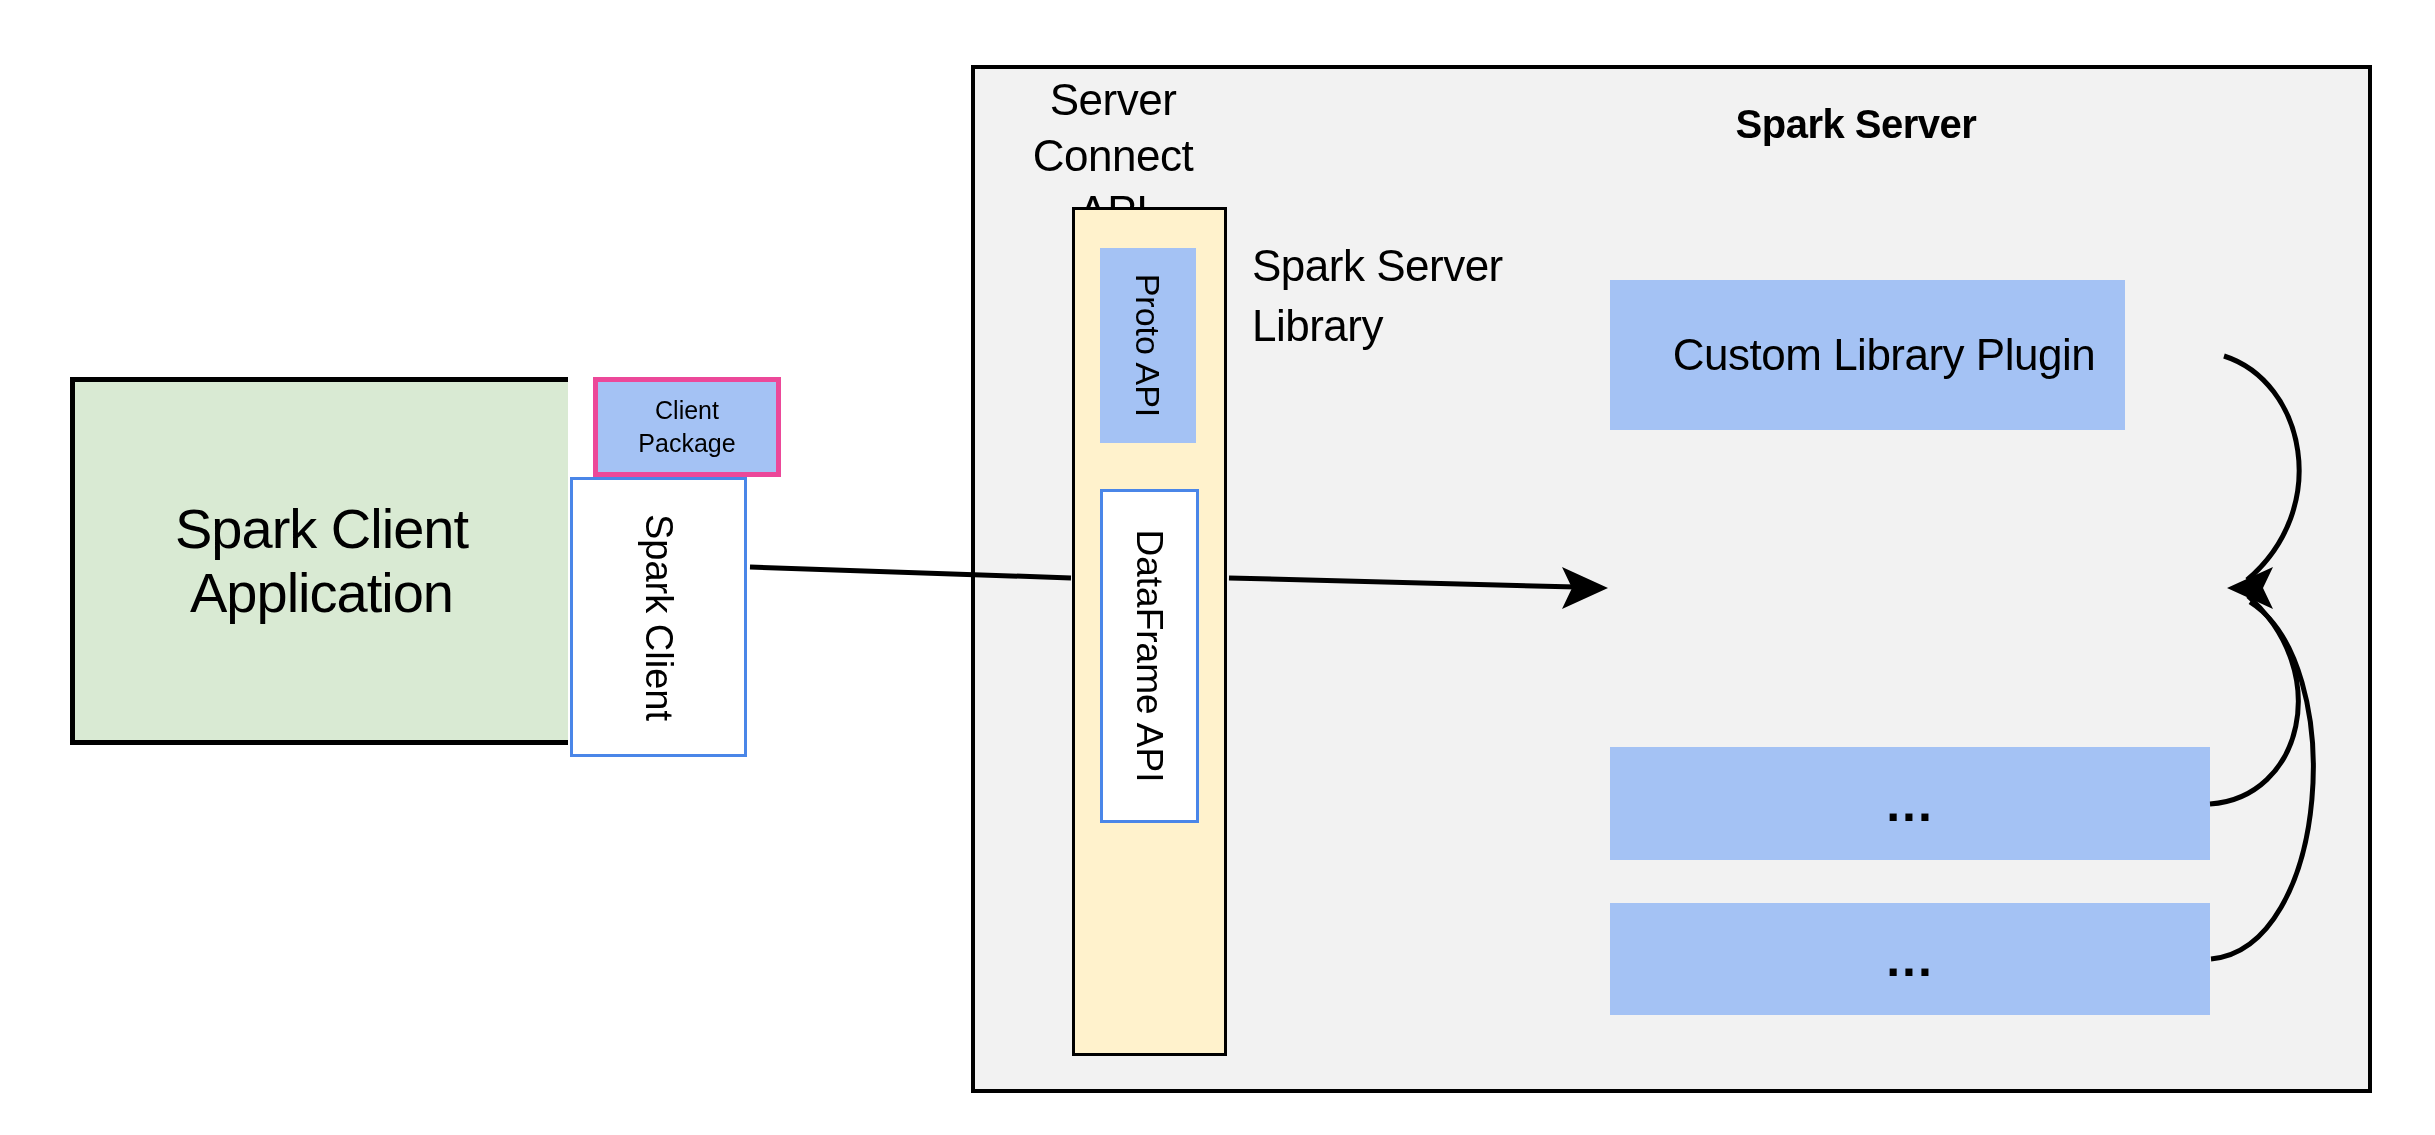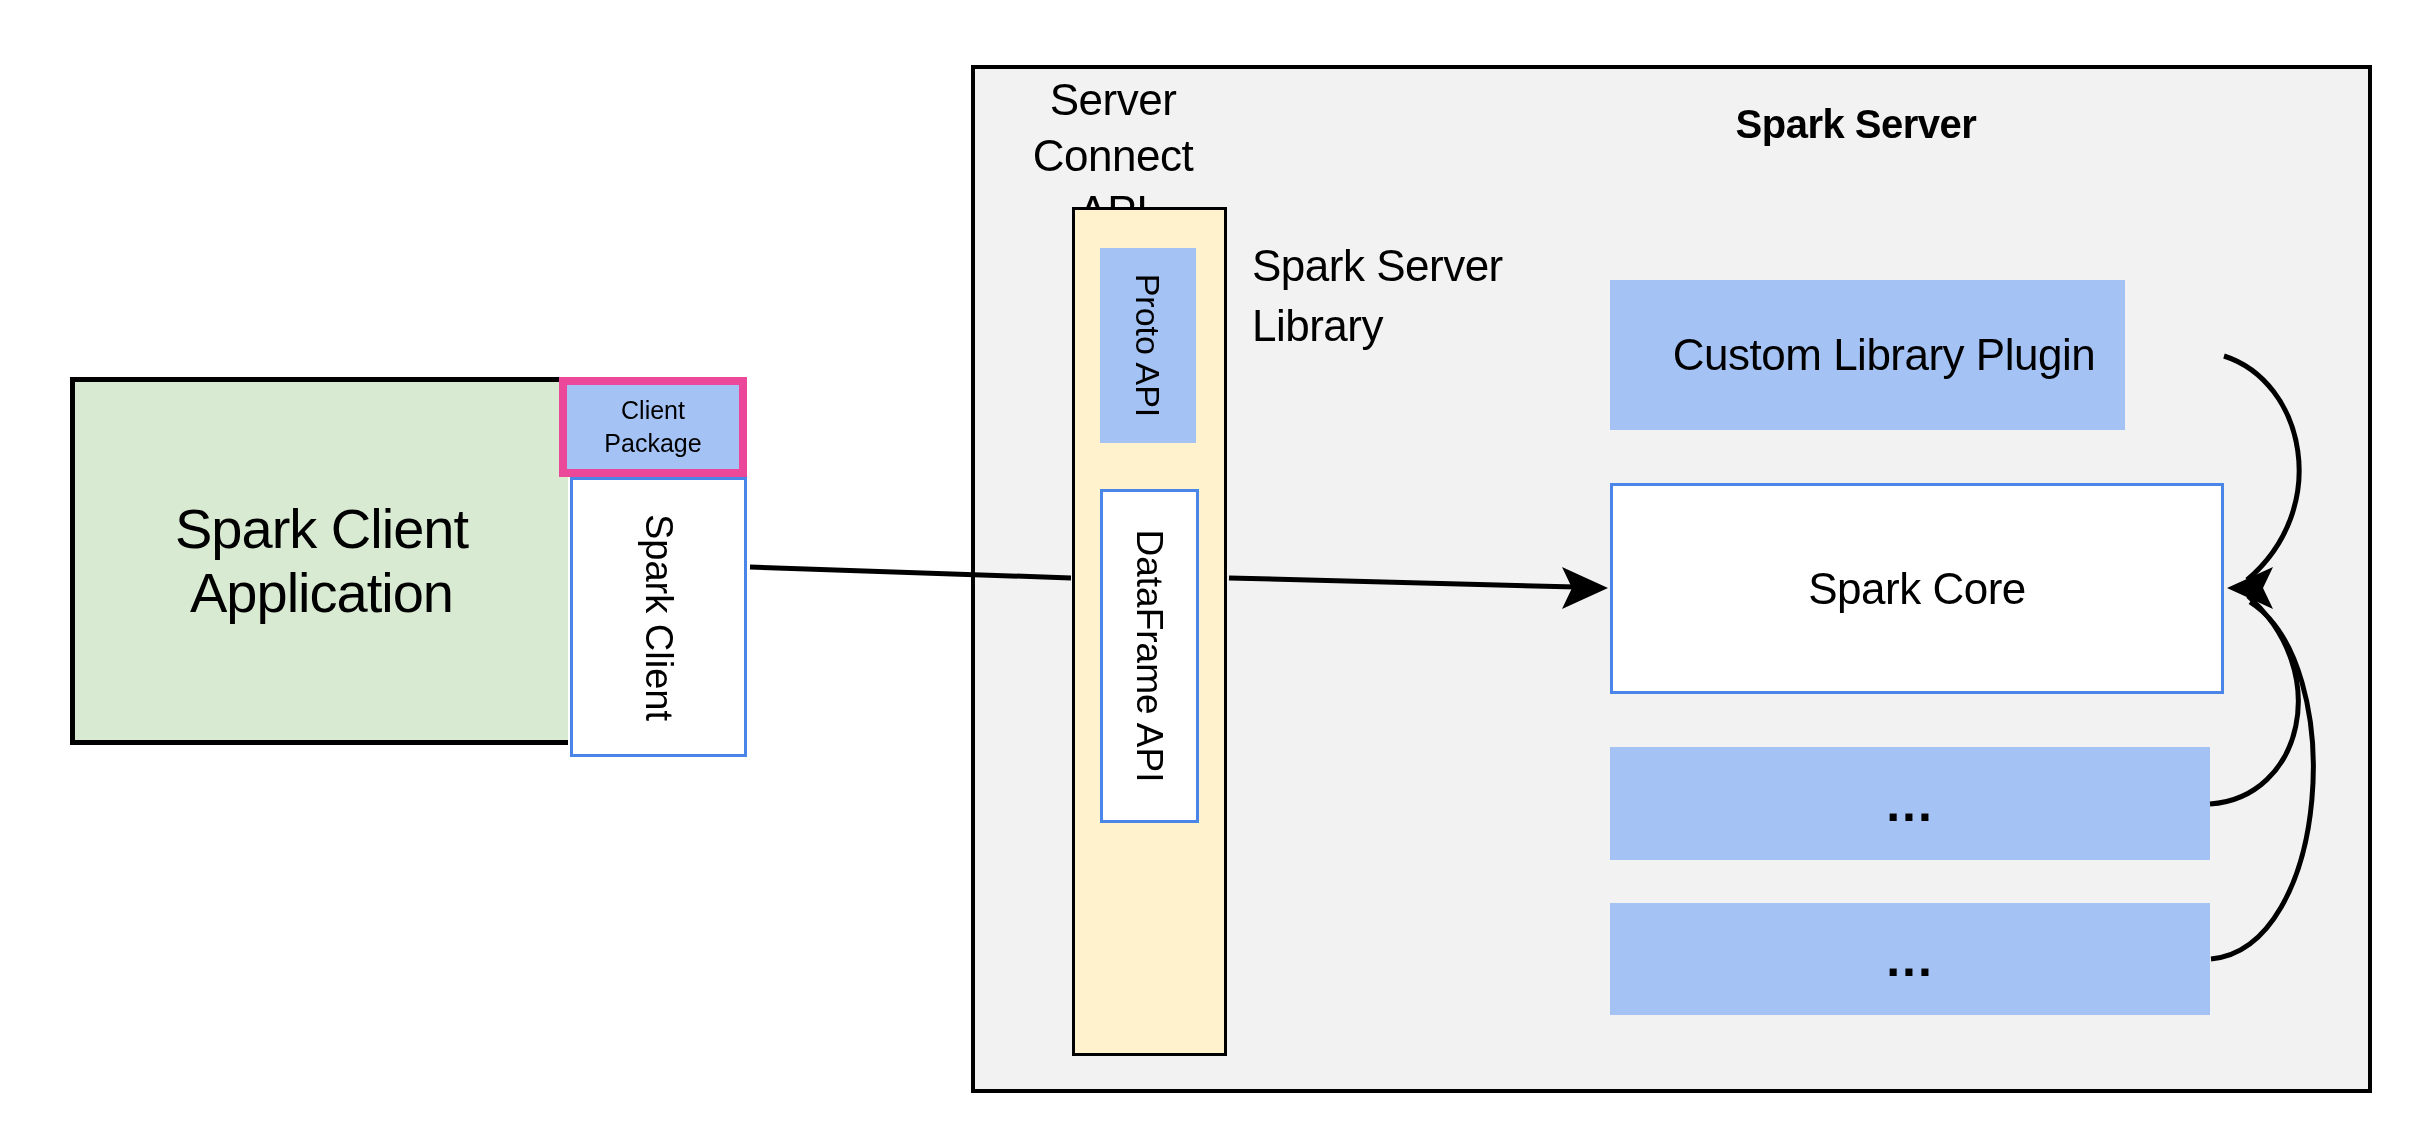--- a/index.html
+++ b/index.html
@@ -5,21 +5,21 @@
   html,body{margin:0;padding:0;background:#ffffff;}
   .stage{
     position:relative;width:2435px;height:1135px;background:#ffffff;overflow:hidden;
     font-family:"Liberation Sans","DejaVu Sans",sans-serif;color:#000;
   }
   .abs{position:absolute;box-sizing:border-box;}
   
   .panel{background:#f2f2f2;border:4px solid #000;}
   .box-green{background:#d9ead3;border:5px solid #000;border-right:none;}
   .box-blue{background:#a4c2f4;}
-  .box-blue-bordered{background:#a4c2f4;border:8px solid #ec4899;}
+  .box-blue-bordered{background:#a4c2f4;border:5px solid #ec4899;margin-left:34px;}
   .box-white-bordered{background:#ffffff;border:3px solid #4a86e8;}
   .box-yellow{background:#fff2cc;border:3px solid #000;}
   .center{display:flex;align-items:center;justify-content:center;}
   
   .lbl{white-space:pre-line;text-align:center;}
   .lbl-app{font-size:56px;line-height:64px;letter-spacing:-1px;}
   .lbl-pkg{font-size:25px;line-height:33px;}
   .lbl-title{font-size:44px;line-height:56px;letter-spacing:-0.5px;}
   .lbl-server-title{font-size:40px;line-height:44px;font-weight:bold;letter-spacing:-0.5px;}
   .lbl-library{font-size:44px;line-height:60px;text-align:left;letter-spacing:-0.5px;}
@@ -67,23 +67,20 @@
     <span class="vtext vt-df">DataFrame API</span>
   </div>
 
   <div class="abs lbl lbl-library" style="left:1252px;top:236px;width:300px;">Spark Server
 Library</div>
 
   <div class="abs box-blue center" style="left:1610px;top:280px;width:515px;height:150px;padding-left:33px;">
     <div class="lbl lbl-box">Custom Library Plugin</div>
   </div>
 
-  <div class="abs box-white-bordered center" style="left:1610px;top:483px;width:614px;height:211px;">
-    <div class="lbl lbl-box">Spark Core</div>
-  </div>
 
   <div class="abs box-blue center" style="left:1610px;top:747px;width:600px;height:113px;">
     <div class="lbl lbl-dots">...</div>
   </div>
 
   <div class="abs box-blue center" style="left:1610px;top:903px;width:600px;height:112px;">
     <div class="lbl lbl-dots">...</div>
   </div>
 
   <svg class="connectors" width="2435" height="1135" viewBox="0 0 2435 1135">

